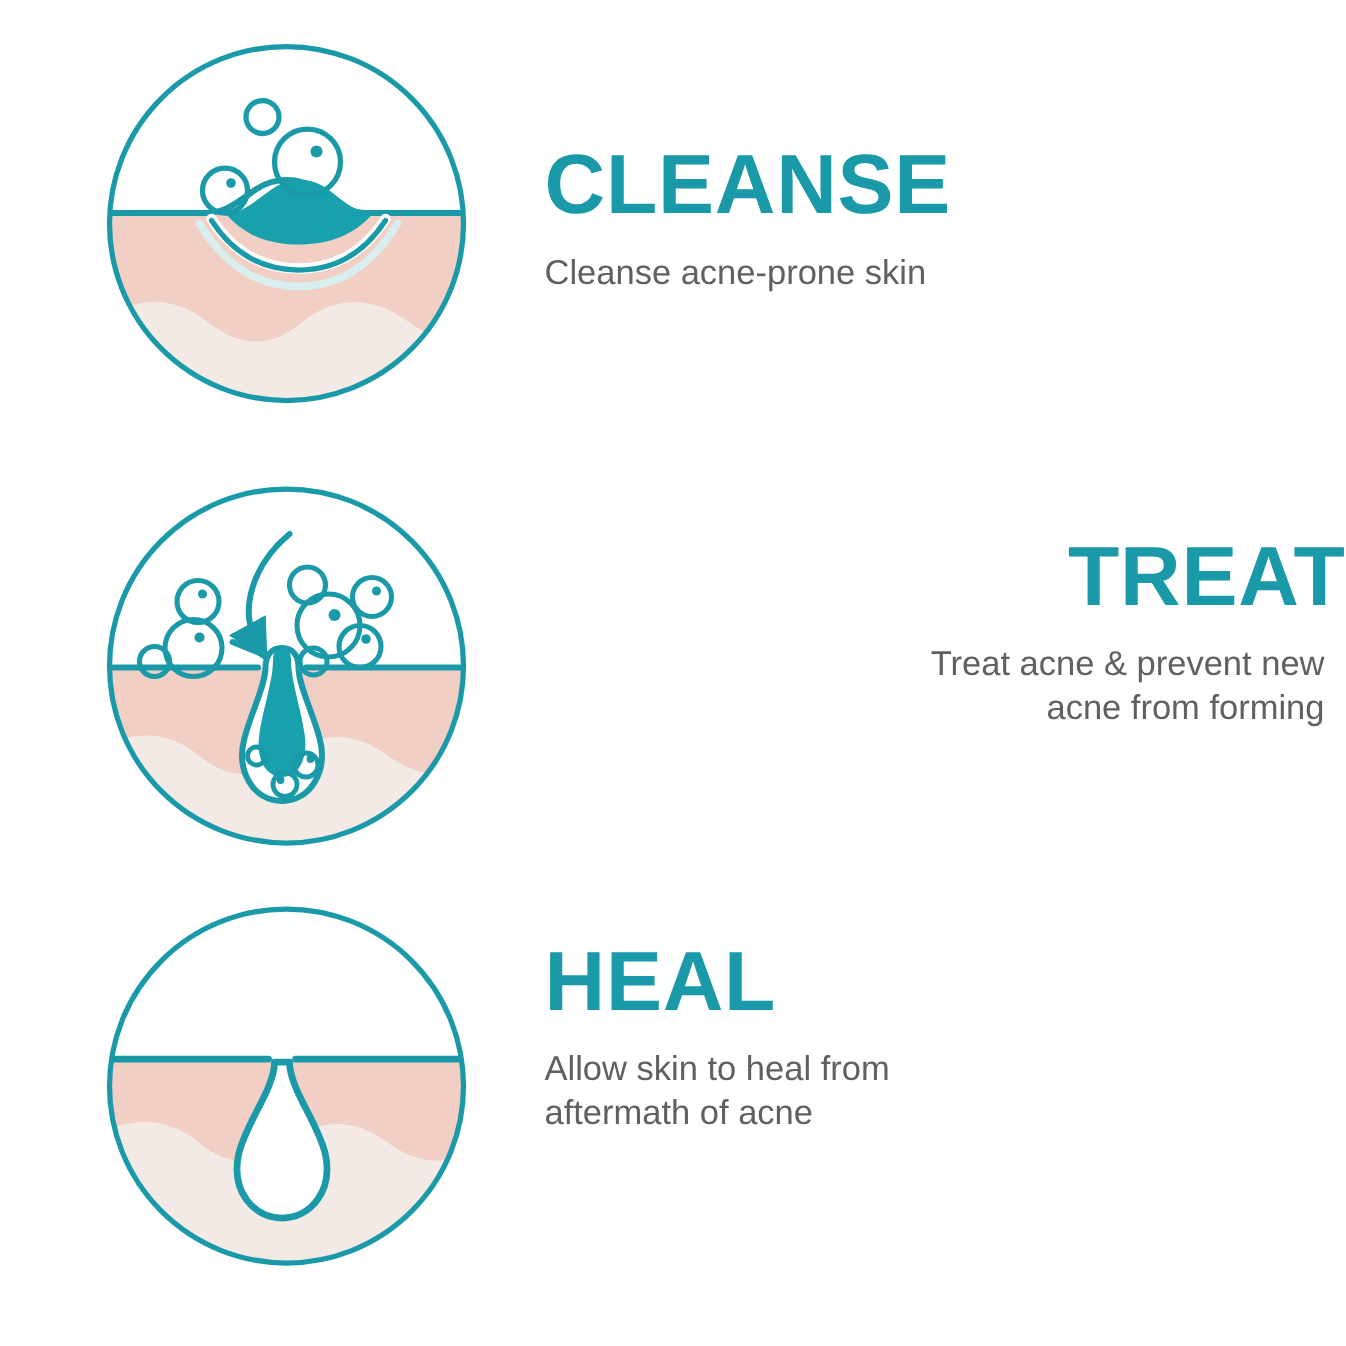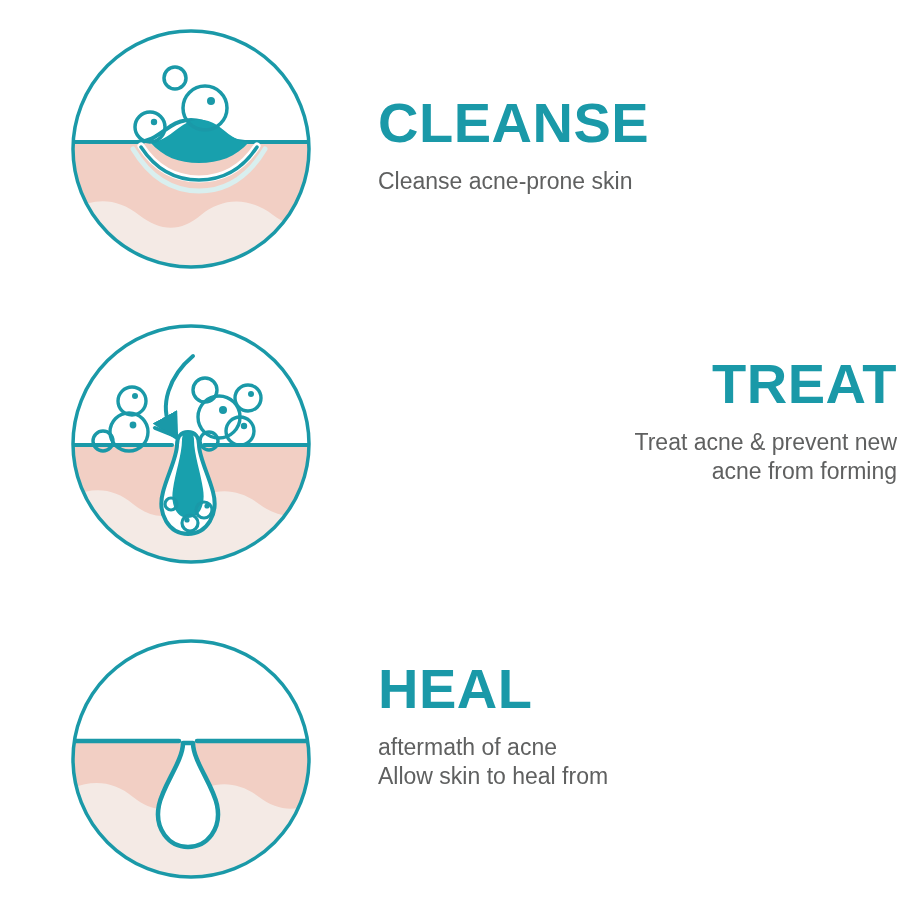--- a/index.html
+++ b/index.html
@@ -22,37 +22,37 @@
   .step-row {
     position: absolute;
     left: 0;
     width: 897px;
     display: flex;
     flex-direction: row;
     align-items: flex-start;
   }
   #step-row-0 { top: 29px; height: 250px; }
   #step-row-1 { top: 324px; height: 250px; }
-  #step-row-2 { top: 639px; height: 250px; }
+  #step-row-2 { top: 604px; height: 250px; }
 
   .step-icon {
     position: relative;
     width: 240px;
     height: 240px;
     margin-left: 71px;
     flex: 0 0 auto;
   }
   .step-icon svg {
     display: block;
     width: 240px;
     height: 240px;
   }
   .step-text {
     flex: 1 1 auto;
-    margin-left: 67px;
+    margin-left: 52px;
     padding-top: 0px;
   }
   .step-title {
     color: #1a99a8;
     font-size: 56px;
     font-weight: bold;
     line-height: 1.0;
     letter-spacing: 0.5px;
     white-space: nowrap;
   }
@@ -214,19 +214,19 @@
 
           <path d="M 112 104 C 112 122, 92 146, 88 166 C 83 190, 98 208, 117 208
                    C 136 208, 151 190, 146 166 C 142 146, 122 122, 122 104 Z" fill="#ffffff" stroke="#1a99a8" stroke-width="4.5" stroke-linejoin="round"></path>
         </g>
         <circle cx="120" cy="120" r="118" fill="none" stroke="#1a99a8" stroke-width="3.5"></circle>
       </svg>
     </div>
     <div class="step-text">
       <div class="step-title">HEAL</div>
       <div class="step-desc">
+        <span class="desc-line">Allow skin to heal from</span>
         <span class="desc-line">aftermath of acne</span>
-        <span class="desc-line">Allow skin to heal from</span>
       </div>
     </div>
   </div>
 
 </div>
 
 </body></html>

